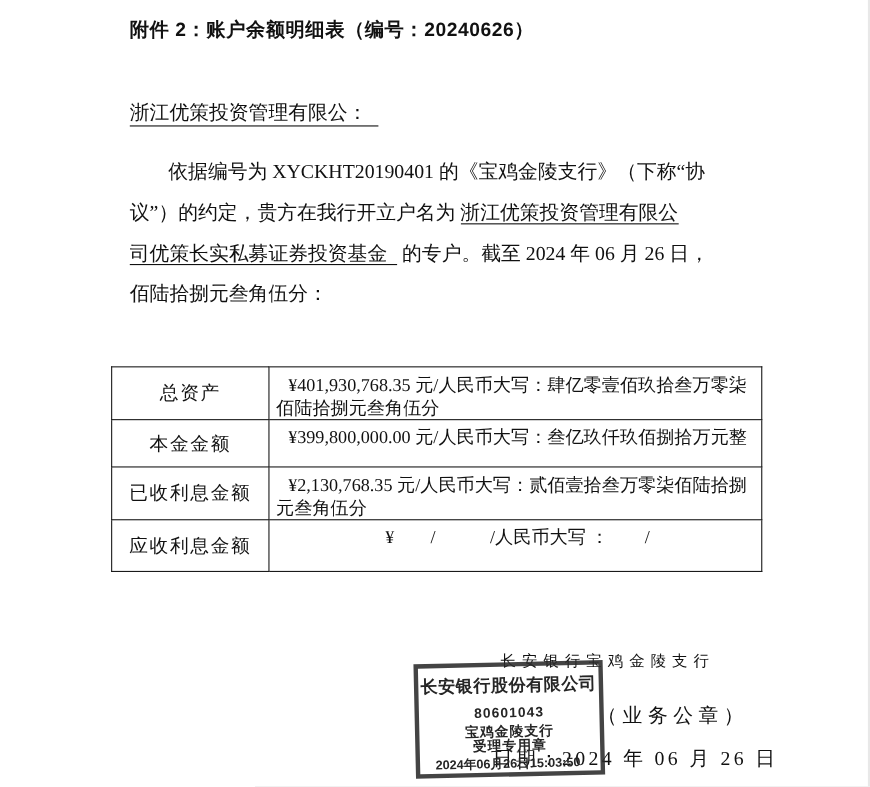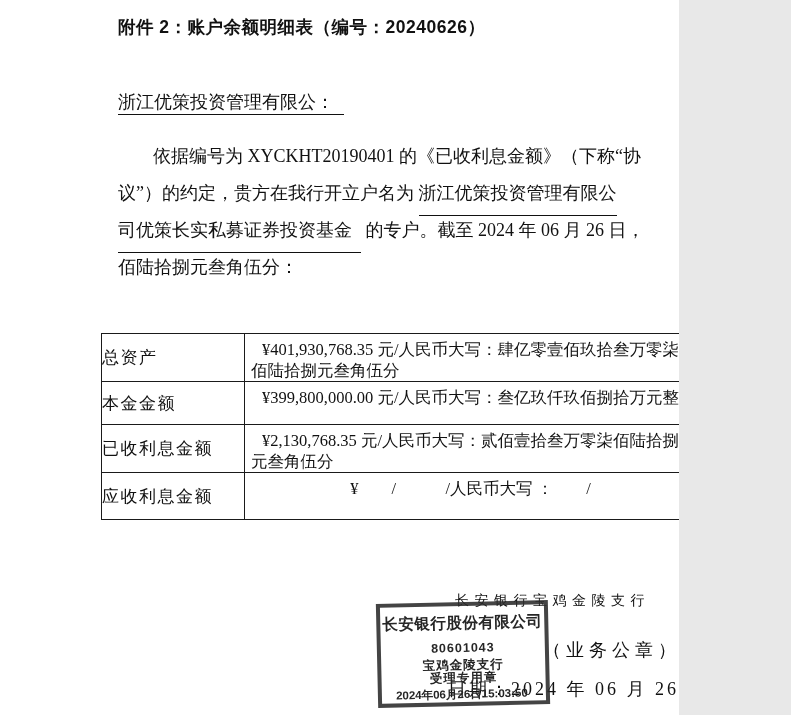--- a/index.html
+++ b/index.html
@@ -1,18 +1,18 @@
 <!DOCTYPE html>
 <html><head>
 <meta charset="utf-8">
 <style>
   html,body{margin:0;padding:0;background:#e8e8e8;}
   .page{
     position:relative;
-    width:679px;height:715px;
+    width:789px;height:715px;
     background:#ffffff;
     font-family:"Liberation Serif","DejaVu Serif",serif;
     color:#111111;
     overflow:hidden;
   }
   .doc-title{
     position:absolute;left:118px;top:15px;
     font-family:"Liberation Sans","DejaVu Sans",sans-serif;
     font-weight:bold;font-size:17.5px;letter-spacing:0.5px;
     white-space:pre;
@@ -22,35 +22,35 @@
     font-size:18px;line-height:22px;
     border-bottom:1.5px solid #111;
     padding-right:10px;padding-bottom:1px;
     white-space:pre;
   }
   .para{
     position:absolute;left:118px;top:138px;width:580px;
     font-size:18px;
   }
   .pline{height:37px;line-height:37px;white-space:pre;}
-  .pline .u{border-bottom:1.5px solid #111;padding-bottom:12px;}
+  .pline .u{border-bottom:1.5px solid #111;padding-bottom:0;}
   .pline .u.trail{padding-right:9px;}
   .indent{text-indent:35px;}
 
   table.balance{
     position:absolute;left:101px;top:333px;
     width:592px;border-collapse:collapse;
     table-layout:fixed;
   }
   table.balance td{
     border:1px solid #1a1a1a;
     padding:0;
   }
   td.lbl{
-    width:142px;vertical-align:middle;
+    width:142px;text-align:center;vertical-align:middle;
     font-size:17px;letter-spacing:1.5px;white-space:pre;
   }
   td.val{vertical-align:top;font-size:16.5px;}
   .vline1{white-space:pre-wrap;text-align:center;padding:5px 6px 0 10px;line-height:21px;}
   .vline2{line-height:21px;padding:0 6px;}
   tr.r1{height:43px;} tr.r2{height:43px;} tr.r3{height:41px;} tr.r4{height:47px;}
 
   .closing-bank{
     position:absolute;left:455px;top:592px;
     font-size:14px;letter-spacing:5.5px;white-space:pre;z-index:1;
@@ -96,21 +96,21 @@
 </head>
 <body>
 
 <div class="page">
 
   <div class="doc-title">附件 2：账户余额明细表（编号：20240626）</div>
 
   <div class="salutation">浙江优策投资管理有限公：</div>
 
   <div class="para">
-    <div class="pline indent"><span>依据编号为 XYCKHT20190401 的《已收利息金额》（下称“协</span></div>
+    <div class="pline indent"><span>依据编号为 XYCKHT20190401 的《宝鸡金陵支行》（下称“协</span></div>
     <div class="pline"><span>议”）的约定，贵方在我行开立户名为 </span><span class="u">浙江优策投资管理有限公</span></div>
     <div class="pline"><span class="u trail">司优策长实私募证券投资基金</span><span> 的专户。截至 2024 年 06 月 26 日，</span></div>
     <div class="pline"><span>佰陆拾捌元叁角伍分：</span></div>
   </div>
 
   <table class="balance">
     <tbody>
       <tr class="r1">
         <td class="lbl">总资产</td>
         <td class="val">

